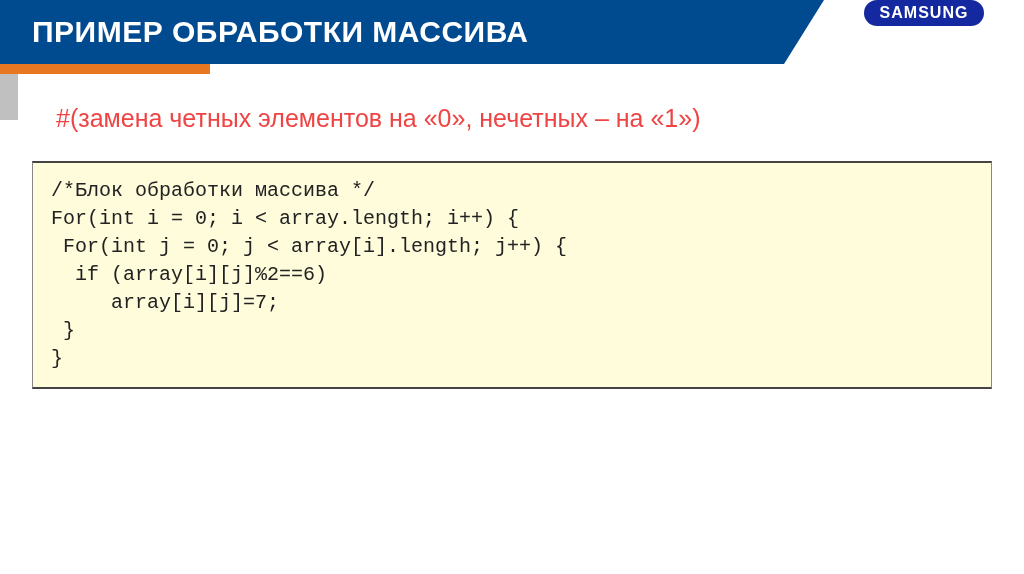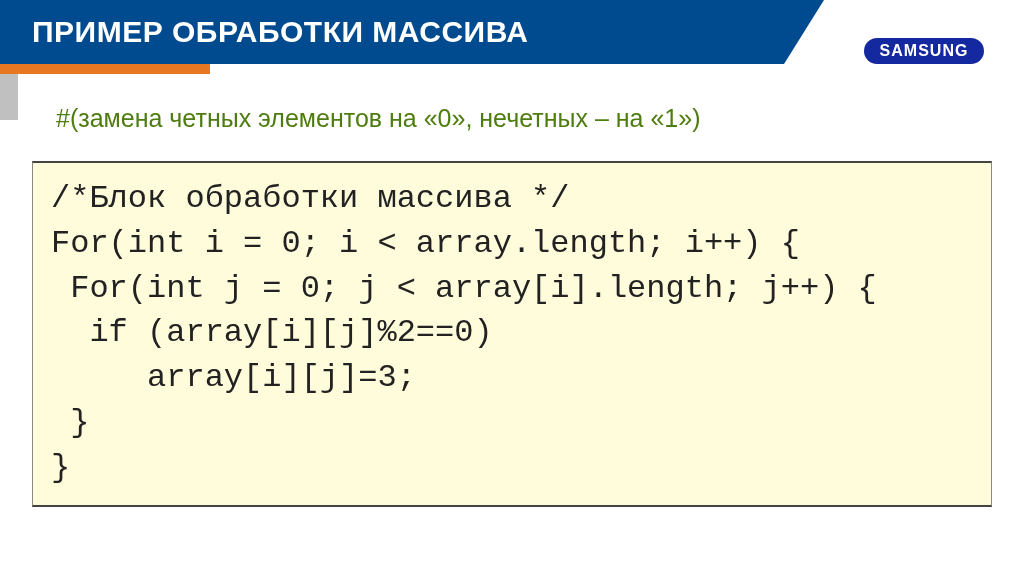--- a/index.html
+++ b/index.html
@@ -30,21 +30,21 @@
       letter-spacing: 0.5px;
     }
     .header-right {
       position: absolute;
       right: 0;
       top: 0;
       height: 64px;
       width: 200px;
       background: #ffffff;
       display: flex;
-      align-items: flex-end;
+      align-items: flex-start;
       justify-content: center;
     }
     .header-right::before {
       content: '';
       position: absolute;
       left: -40px;
       top: 0;
       width: 0;
       height: 0;
       border-top: 64px solid transparent;
@@ -73,31 +73,31 @@
       top: 64px;
       width: 18px;
       height: 56px;
       background: #c0c0c0;
     }
     .subtitle {
       margin-top: 40px;
       margin-left: 56px;
       margin-right: 40px;
       font-size: 25px;
-      color: #4d7c0f;
+      color: #ef4444;
     }
     .code-block {
       margin: 28px 32px 0 32px;
       background: #fffcdc;
       border: 1px solid #888888;
       border-top: 2px solid #444444;
       border-bottom: 2px solid #444444;
       padding: 14px 18px;
       font-family: "Courier New", Courier, monospace;
-      font-size: 32px;
+      font-size: 20px;
       line-height: 1.4;
       color: #222222;
     }
     .code-line {
       white-space: pre;
     }
   </style>
 </head>
 <body>
 
@@ -109,17 +109,17 @@
 </div>
 <div class="grey-bar"></div>
 <div class="orange-bar"></div>
 
 <div class="subtitle">#(замена четных элементов на «0», нечетных – на «1»)</div>
 
 <div class="code-block">
   <div class="code-line">/*Блок обработки массива */</div>
   <div class="code-line">For(int i = 0; i &lt; array.length; i++) {</div>
   <div class="code-line"> For(int j = 0; j &lt; array[i].length; j++) {</div>
-  <div class="code-line">  if (array[i][j]%2==0)</div>
-  <div class="code-line">     array[i][j]=3;</div>
+  <div class="code-line">  if (array[i][j]%2==6)</div>
+  <div class="code-line">     array[i][j]=7;</div>
   <div class="code-line"> }</div>
   <div class="code-line">}</div>
 </div>
 
 </body></html>

